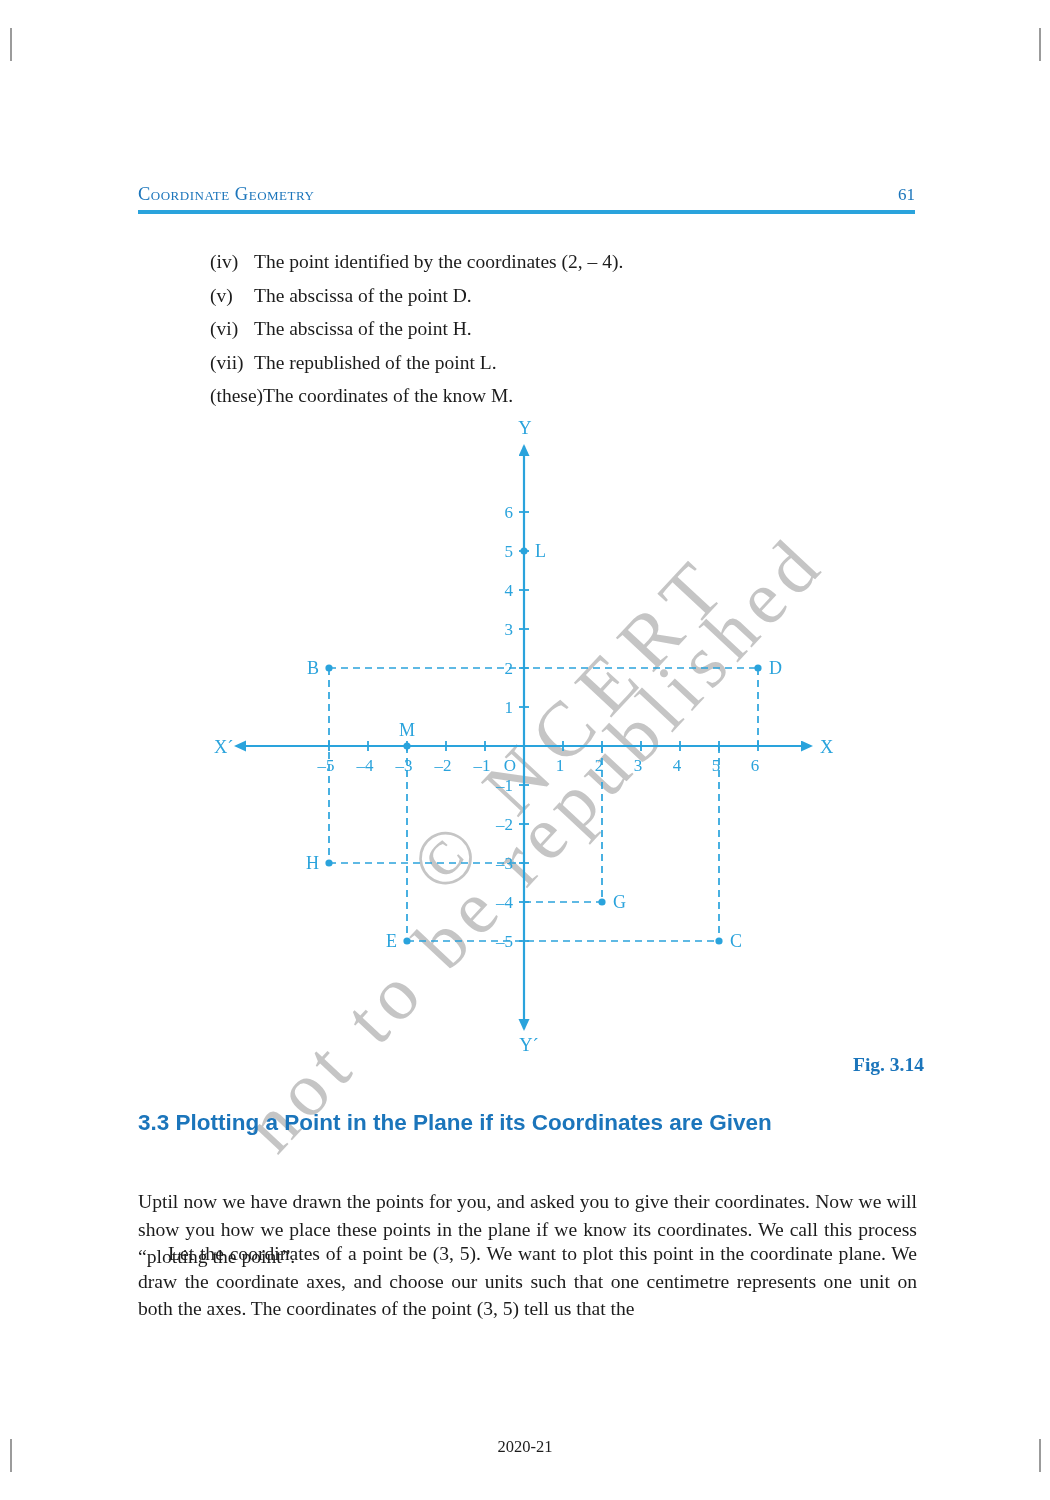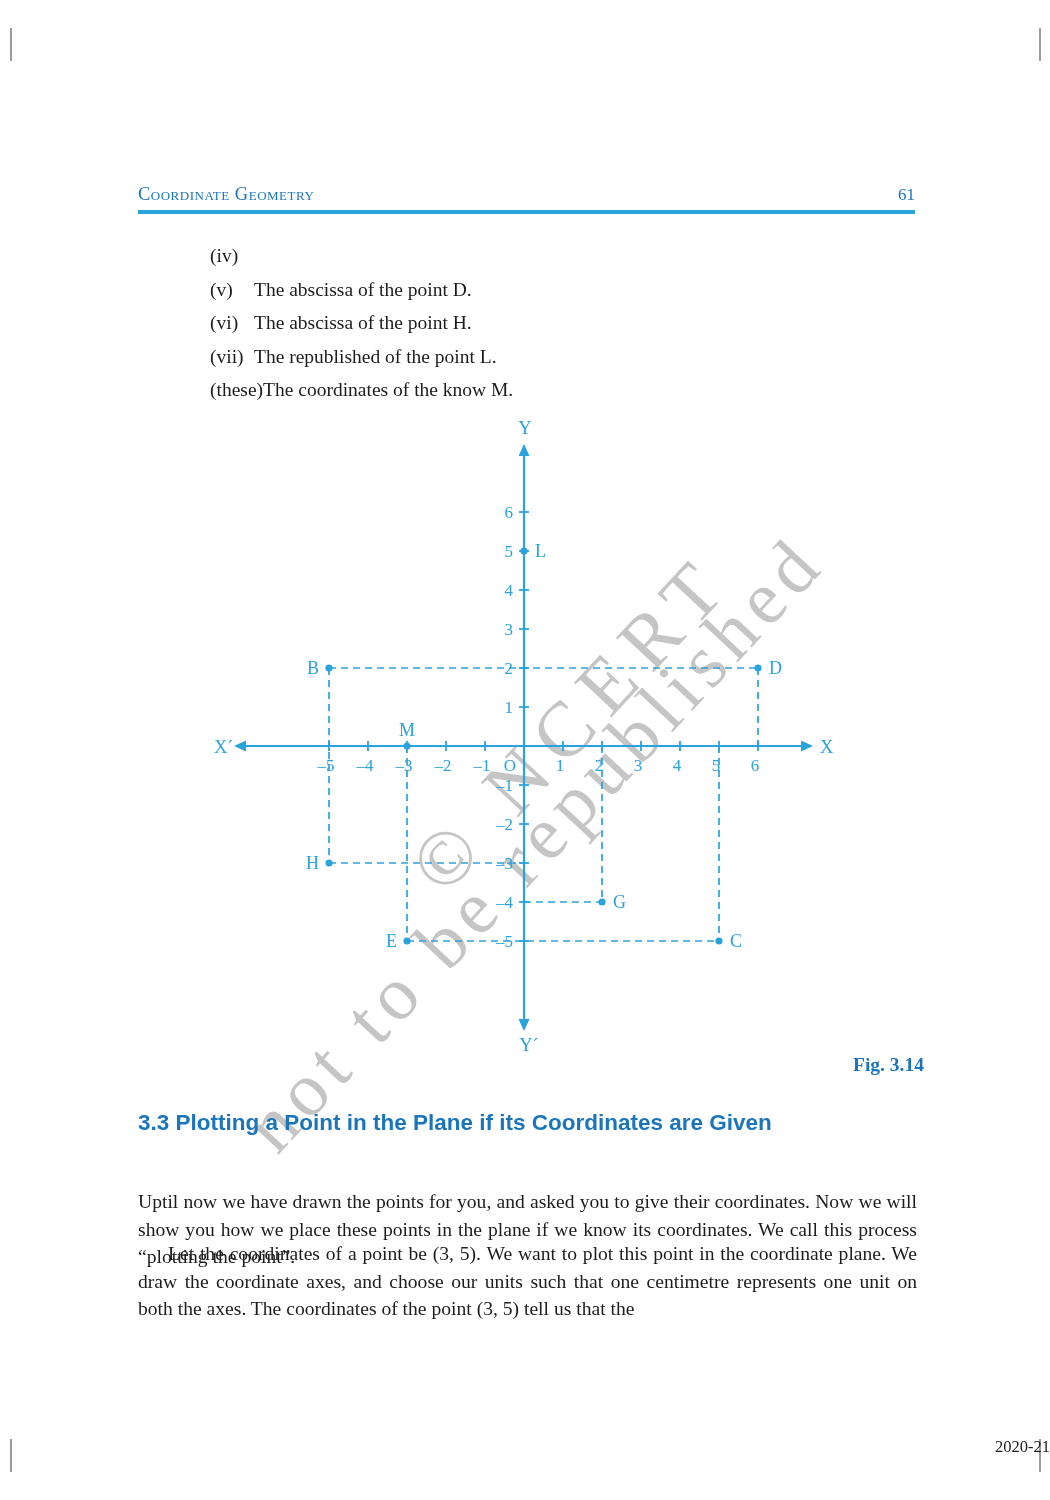--- a/index.html
+++ b/index.html
@@ -23,21 +23,21 @@
   .header {
     position:absolute; left:138px; top:184px; width:777px;
     display:flex; justify-content:space-between; align-items:flex-end;
     color:var(--blue-head,#1b75bb);
   }
   .header-title { font-variant:small-caps; font-size:18.5px; letter-spacing:0.5px; }
   .page-number { font-size:17px; }
   .rule { position:absolute; left:138px; top:210px; width:777px; height:4px;
           background:var(--blue-rule,#2aa3dc); }
 
-  .questions { position:absolute; left:210px; top:245px; list-style:none; font-size:19.5px;font-family:Liberation Serif, serif; }
+  .questions { position:absolute; left:210px; top:251px; list-style:none; font-size:19.5px;font-family:Liberation Serif, serif; }
   .questions li { display:flex; margin-bottom:11.5px; }
   .qnum { min-width:44px; }
 
   #fig-svg { position:absolute; left:214px; top:414px; z-index:2; }
   #fig-svg text { font-family:"Liberation Serif", serif; }
   .ticklbl { font-size:17px; }
   .axlbl { font-size:18.5px; }
   .ptlbl { font-size:18px; }
 
   .caption {
@@ -48,21 +48,21 @@
     position:absolute; left:138px; top:1110px; width:800px;
     font-size:22.5px; font-weight:bold; color:var(--blue-head,#1b75bb);
     font-family:Liberation Sans, sans-serif; z-index:2;
   }
   .para {
     position:absolute; left:138px; width:779px; font-size:19.6px;
     line-height:27.6px; text-align:justify; z-index:2;
   }
   .para1 { top:1188px; }
   .para2 { top:1240px; text-indent:30px; }
-  .footer { position:absolute; left:0; top:1437px; width:1050px; text-align:right; font-size:16.5px; }
+  .footer { position:absolute; left:0; top:1437px; width:1050px; text-align:center; font-size:16.5px; }
 </style>
 </head>
 <body>
 
 <div class="page">
   <div class="crop cm-tl"></div>
   <div class="crop cm-tr"></div>
   <div class="crop cm-bl"></div>
   <div class="crop cm-br"></div>
 
@@ -71,20 +71,21 @@
 
   <div class="header">
     <span class="header-title">Coordinate Geometry</span>
     <span class="page-number">61</span>
   </div>
   <div class="rule"></div>
 
   <ol class="questions" id="questions">
       <li>
         <span class="qnum">(iv)</span>
+        <span class="qtext">The point identified by the coordinates (2, – 4).</span>
       </li>
       <li>
         <span class="qnum">(v)</span>
         <span class="qtext">The abscissa of the point D.</span>
       </li>
       <li>
         <span class="qnum">(vi)</span>
         <span class="qtext">The abscissa of the point H.</span>
       </li>
       <li>

